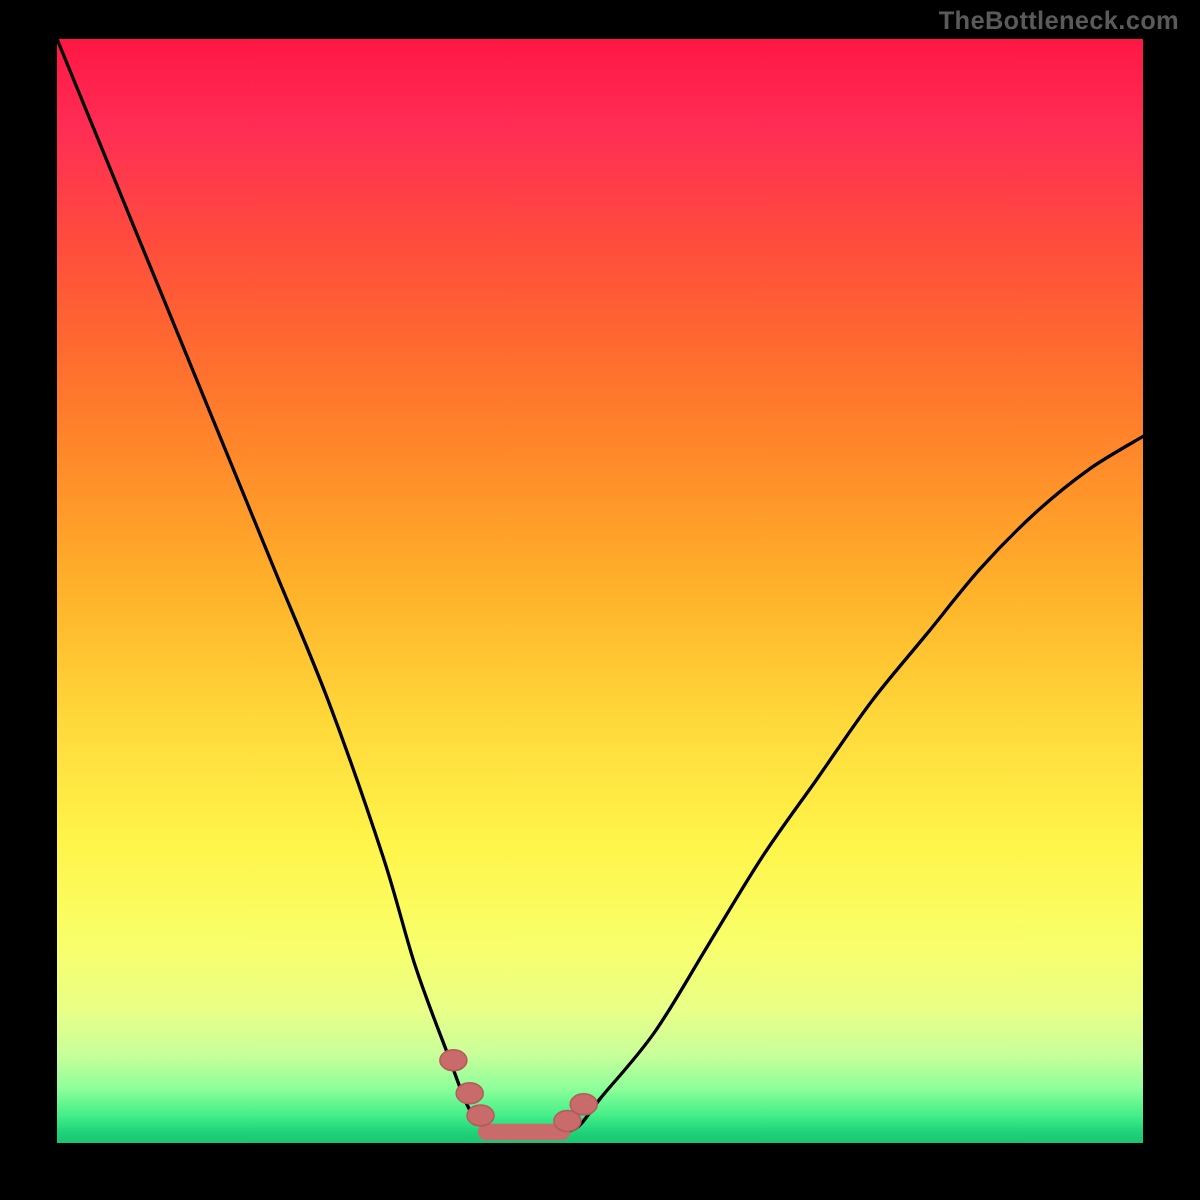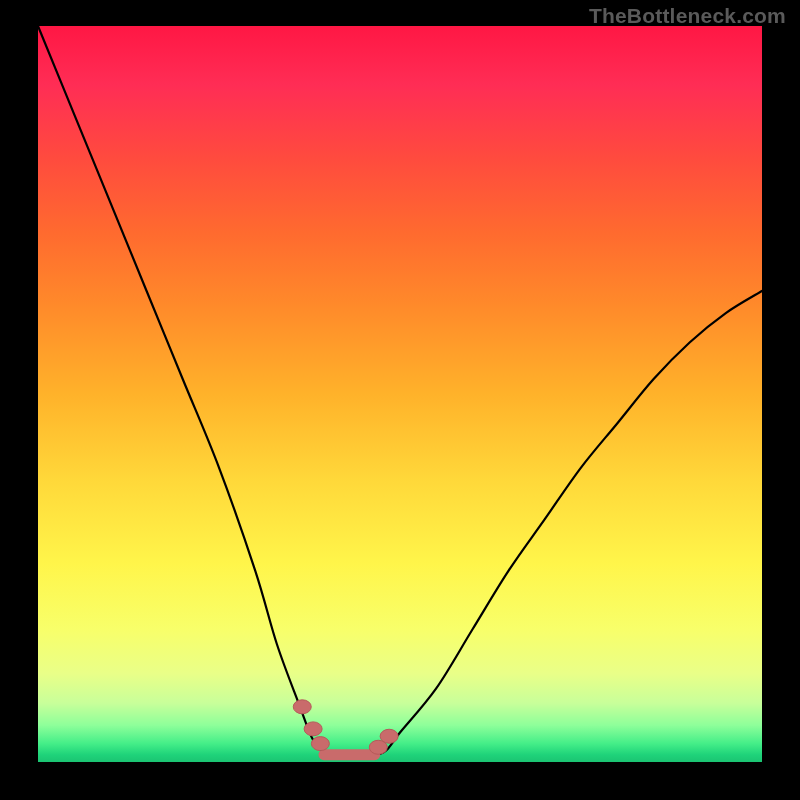--- a/index.html
+++ b/index.html
@@ -52,21 +52,21 @@
   }
   .curve {
     position: absolute;
     left: 0;
     top: 0;
   }
   .watermark {
     position: absolute;
     top: 4px;
     right: 14px;
-    font-size: 21px;
+    font-size: 17px;
     font-weight: 600;
     color: #5a5a5a;
     letter-spacing: 0.2px;
     user-select: none;
   }
 </style>
 </head>
 <body>
 
 <div class="stage">

